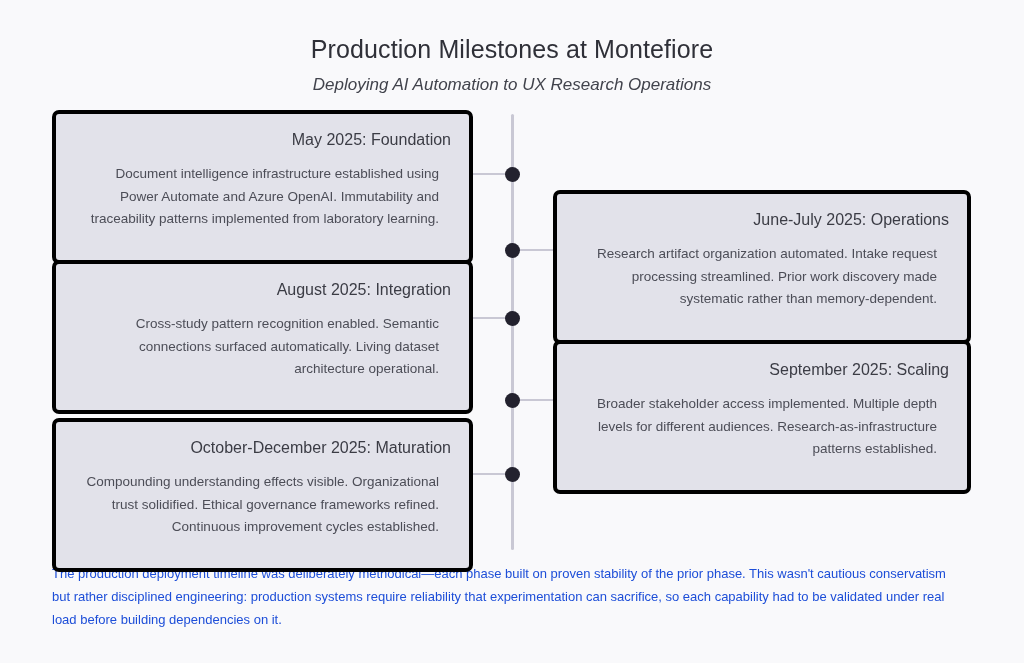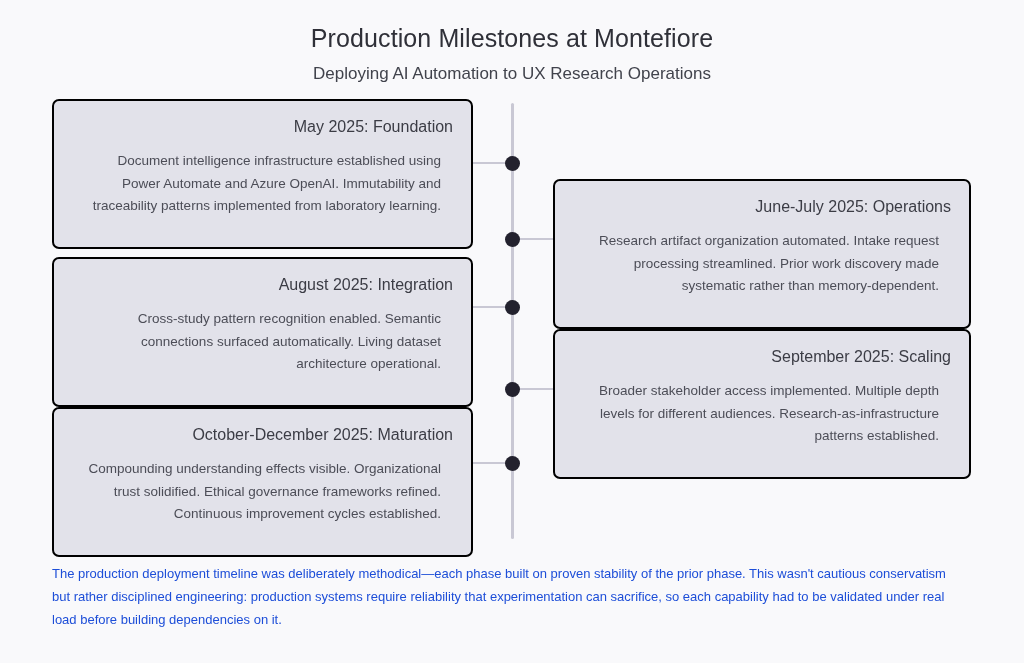--- a/index.html
+++ b/index.html
@@ -11,37 +11,38 @@
     height: 663px;
     background: #f9f9fb;
     font-family: "Liberation Sans", sans-serif;
     overflow: hidden;
     position: relative;
   }
 
   
   .header {
     width: 100%;
-    padding-top: 23px;
+    padding-top: 34px;
     text-align: center;
   }
   .chart-title {
     font-size: 25px;
     font-weight: 400;
     color: #2f3038;
     letter-spacing: 0.1px;
     line-height: 1.25;
     margin: 0;
   }
   .chart-subtitle {
     font-size: 17px;
     font-weight: 400;
     color: #41434c;
     line-height: 1.3;
     margin: 9px 0 0 0;
+    font-style: italic;
   }
 
   
   .timeline {
     position: relative;
     width: 1024px;
     height: 440px;
     margin-top: 14px;
   }
   .axis-line {
@@ -68,21 +69,21 @@
     background: #c9c8d4;
     z-index: 1;
   }
   .connector.left  { right: 512px; }
   .connector.right { left: 512px; }
 
   .card {
     position: absolute;
     box-sizing: border-box;
     background: #e2e2ea;
-    border: 2px solid #000000;
+    border: 4px solid #000000;
     border-radius: 7px;
     padding: 15px 18px 17px 18px;
     z-index: 2;
   }
   .card.left  { left: 52px;  width: 421px; text-align: right; }
   .card.right { left: 553px; width: 418px; text-align: right;  }
 
   .card-title {
     font-size: 16px;
     font-weight: 400;
@@ -130,21 +131,21 @@
   <div class="connector left" style="top:63px; width:40px;"></div>
   <div class="node" style="top:57px;"></div>
 
   <div class="card right" style="top:80px;">
     <p class="card-title">June-July 2025: Operations</p>
     <p class="card-body">Research artifact organization automated. Intake request processing streamlined. Prior work discovery made systematic rather than memory-dependent.</p>
   </div>
   <div class="connector right" style="top:139px; width:41px;"></div>
   <div class="node" style="top:133px;"></div>
 
-  <div class="card left" style="top:158px;">
+  <div class="card left" style="top:150px;">
     <p class="card-title">August 2025: Integration</p>
     <p class="card-body">Cross-study pattern recognition enabled. Semantic connections surfaced automatically. Living dataset architecture operational.</p>
   </div>
   <div class="connector left" style="top:207px; width:40px;"></div>
   <div class="node" style="top:201px;"></div>
 
   <div class="card right" style="top:230px;">
     <p class="card-title">September 2025: Scaling</p>
     <p class="card-body">Broader stakeholder access implemented. Multiple depth levels for different audiences. Research-as-infrastructure patterns established.</p>
   </div>

